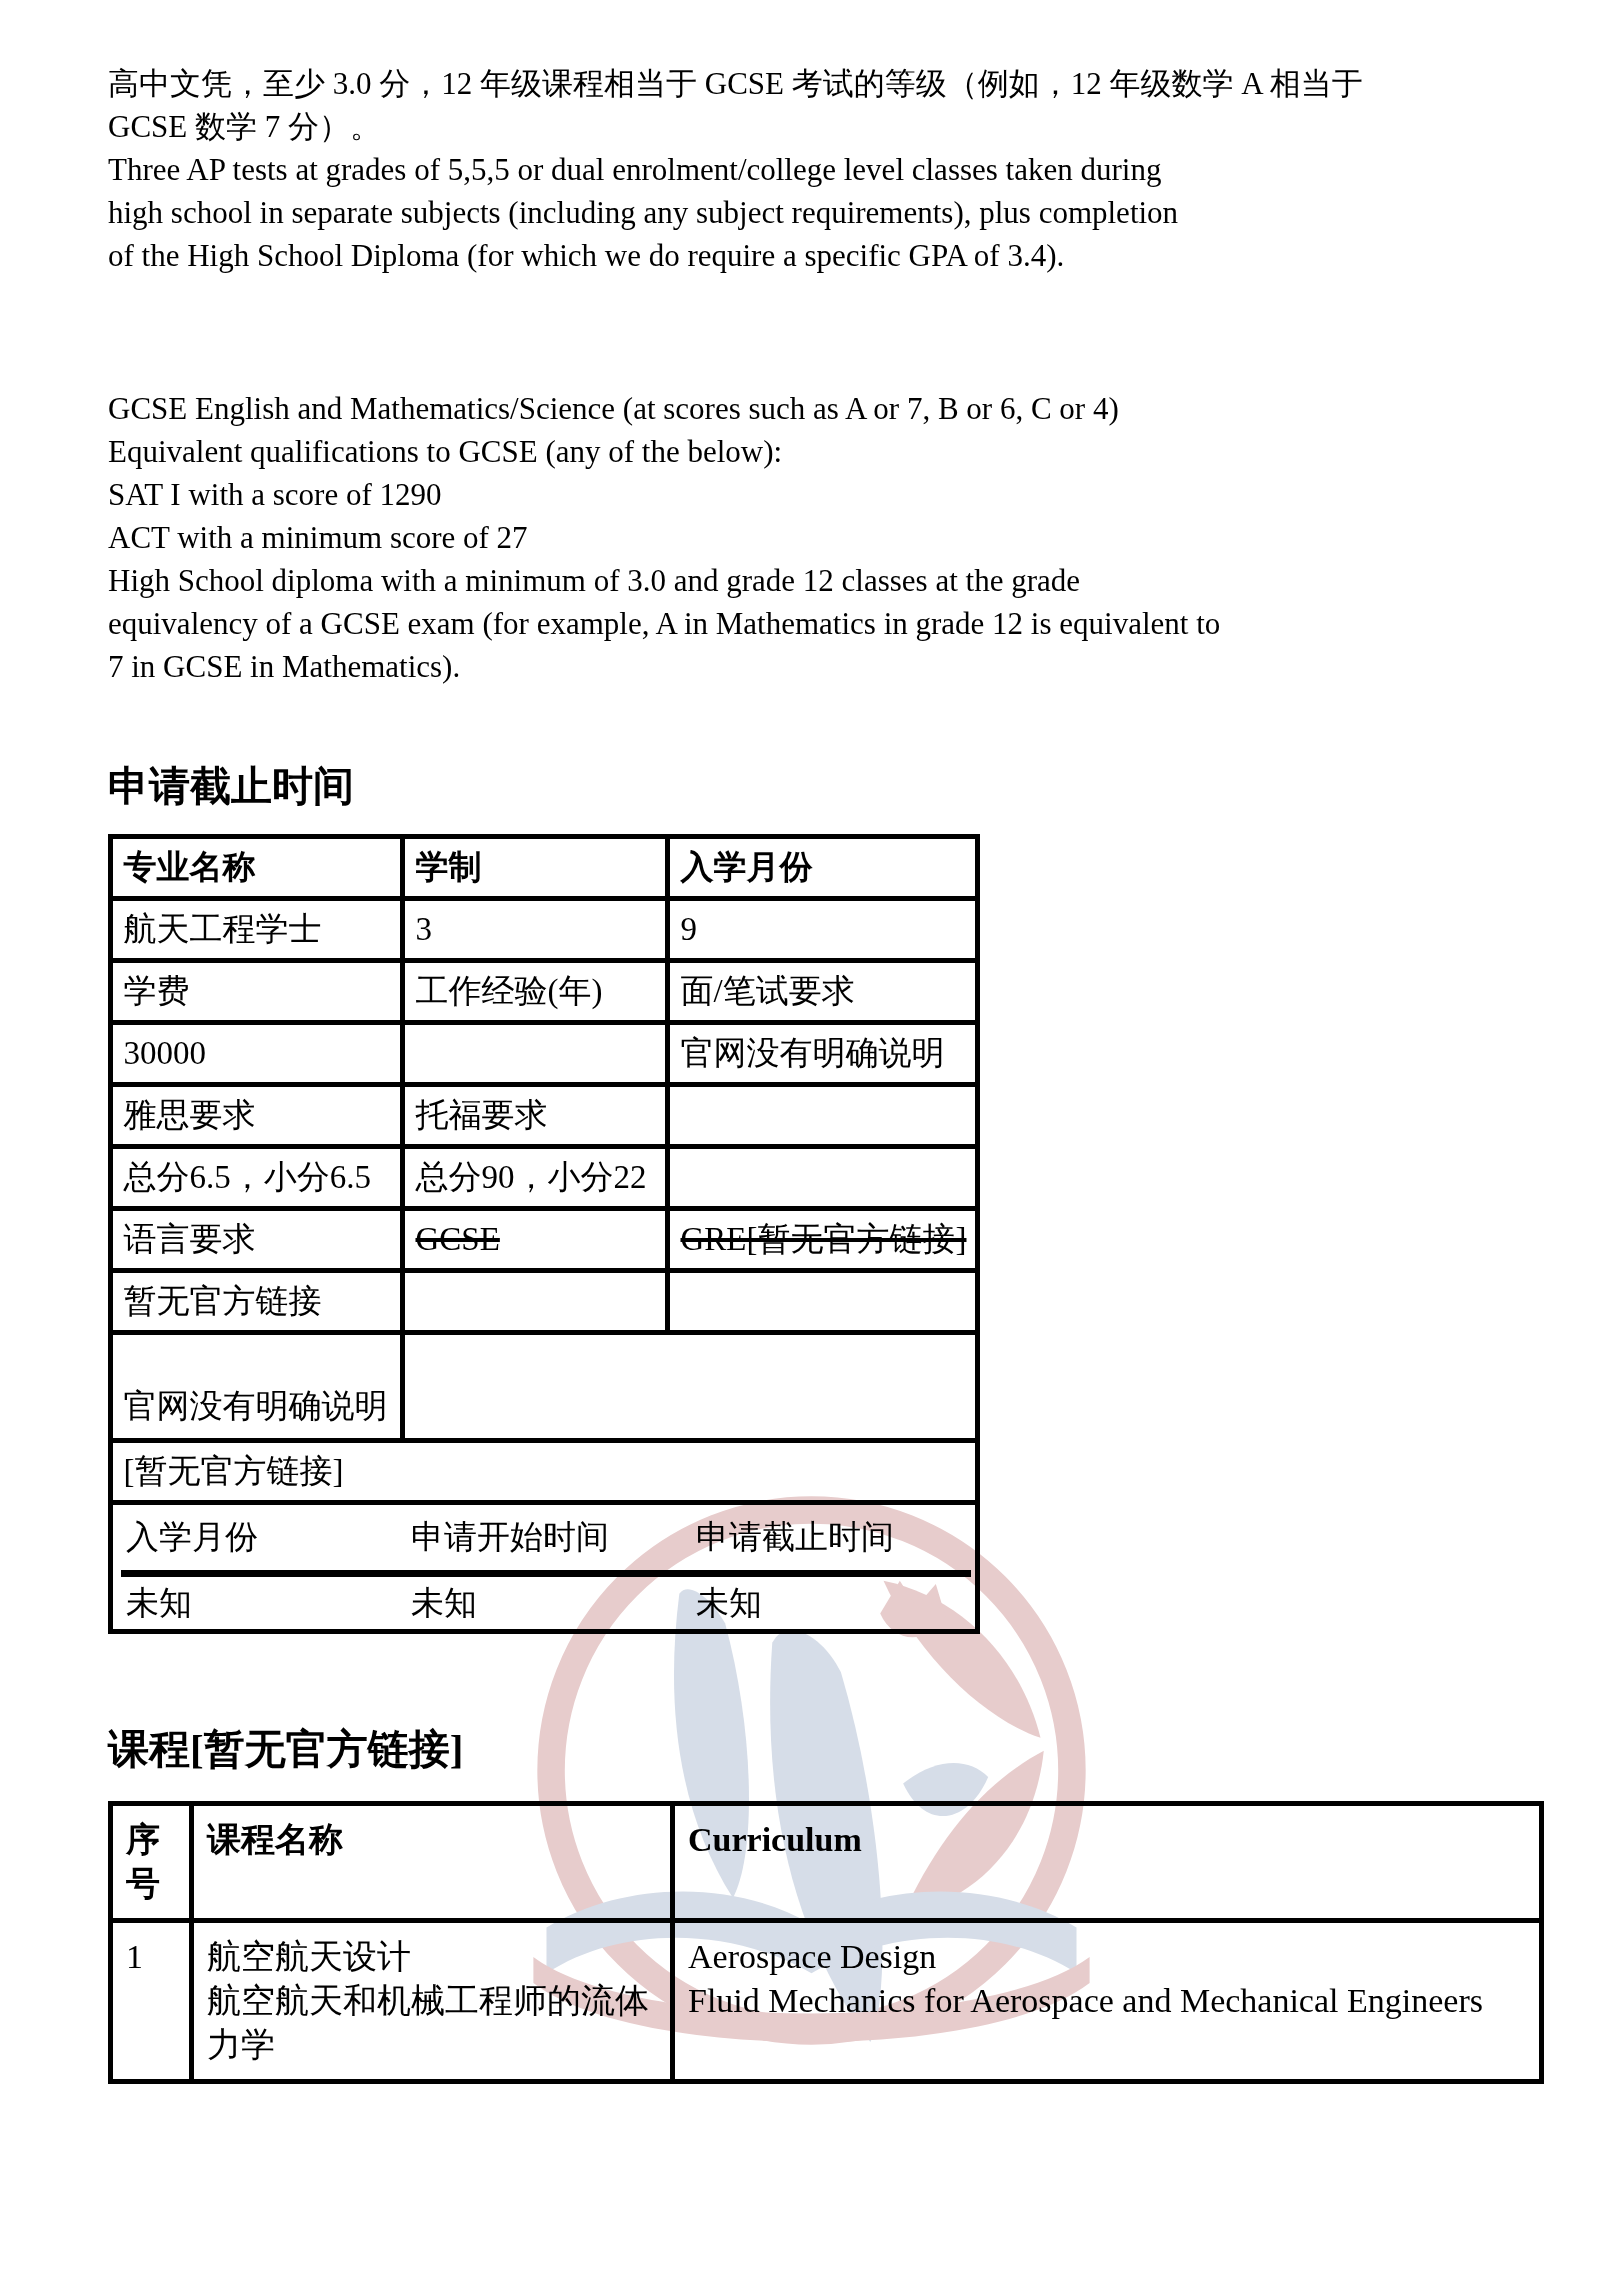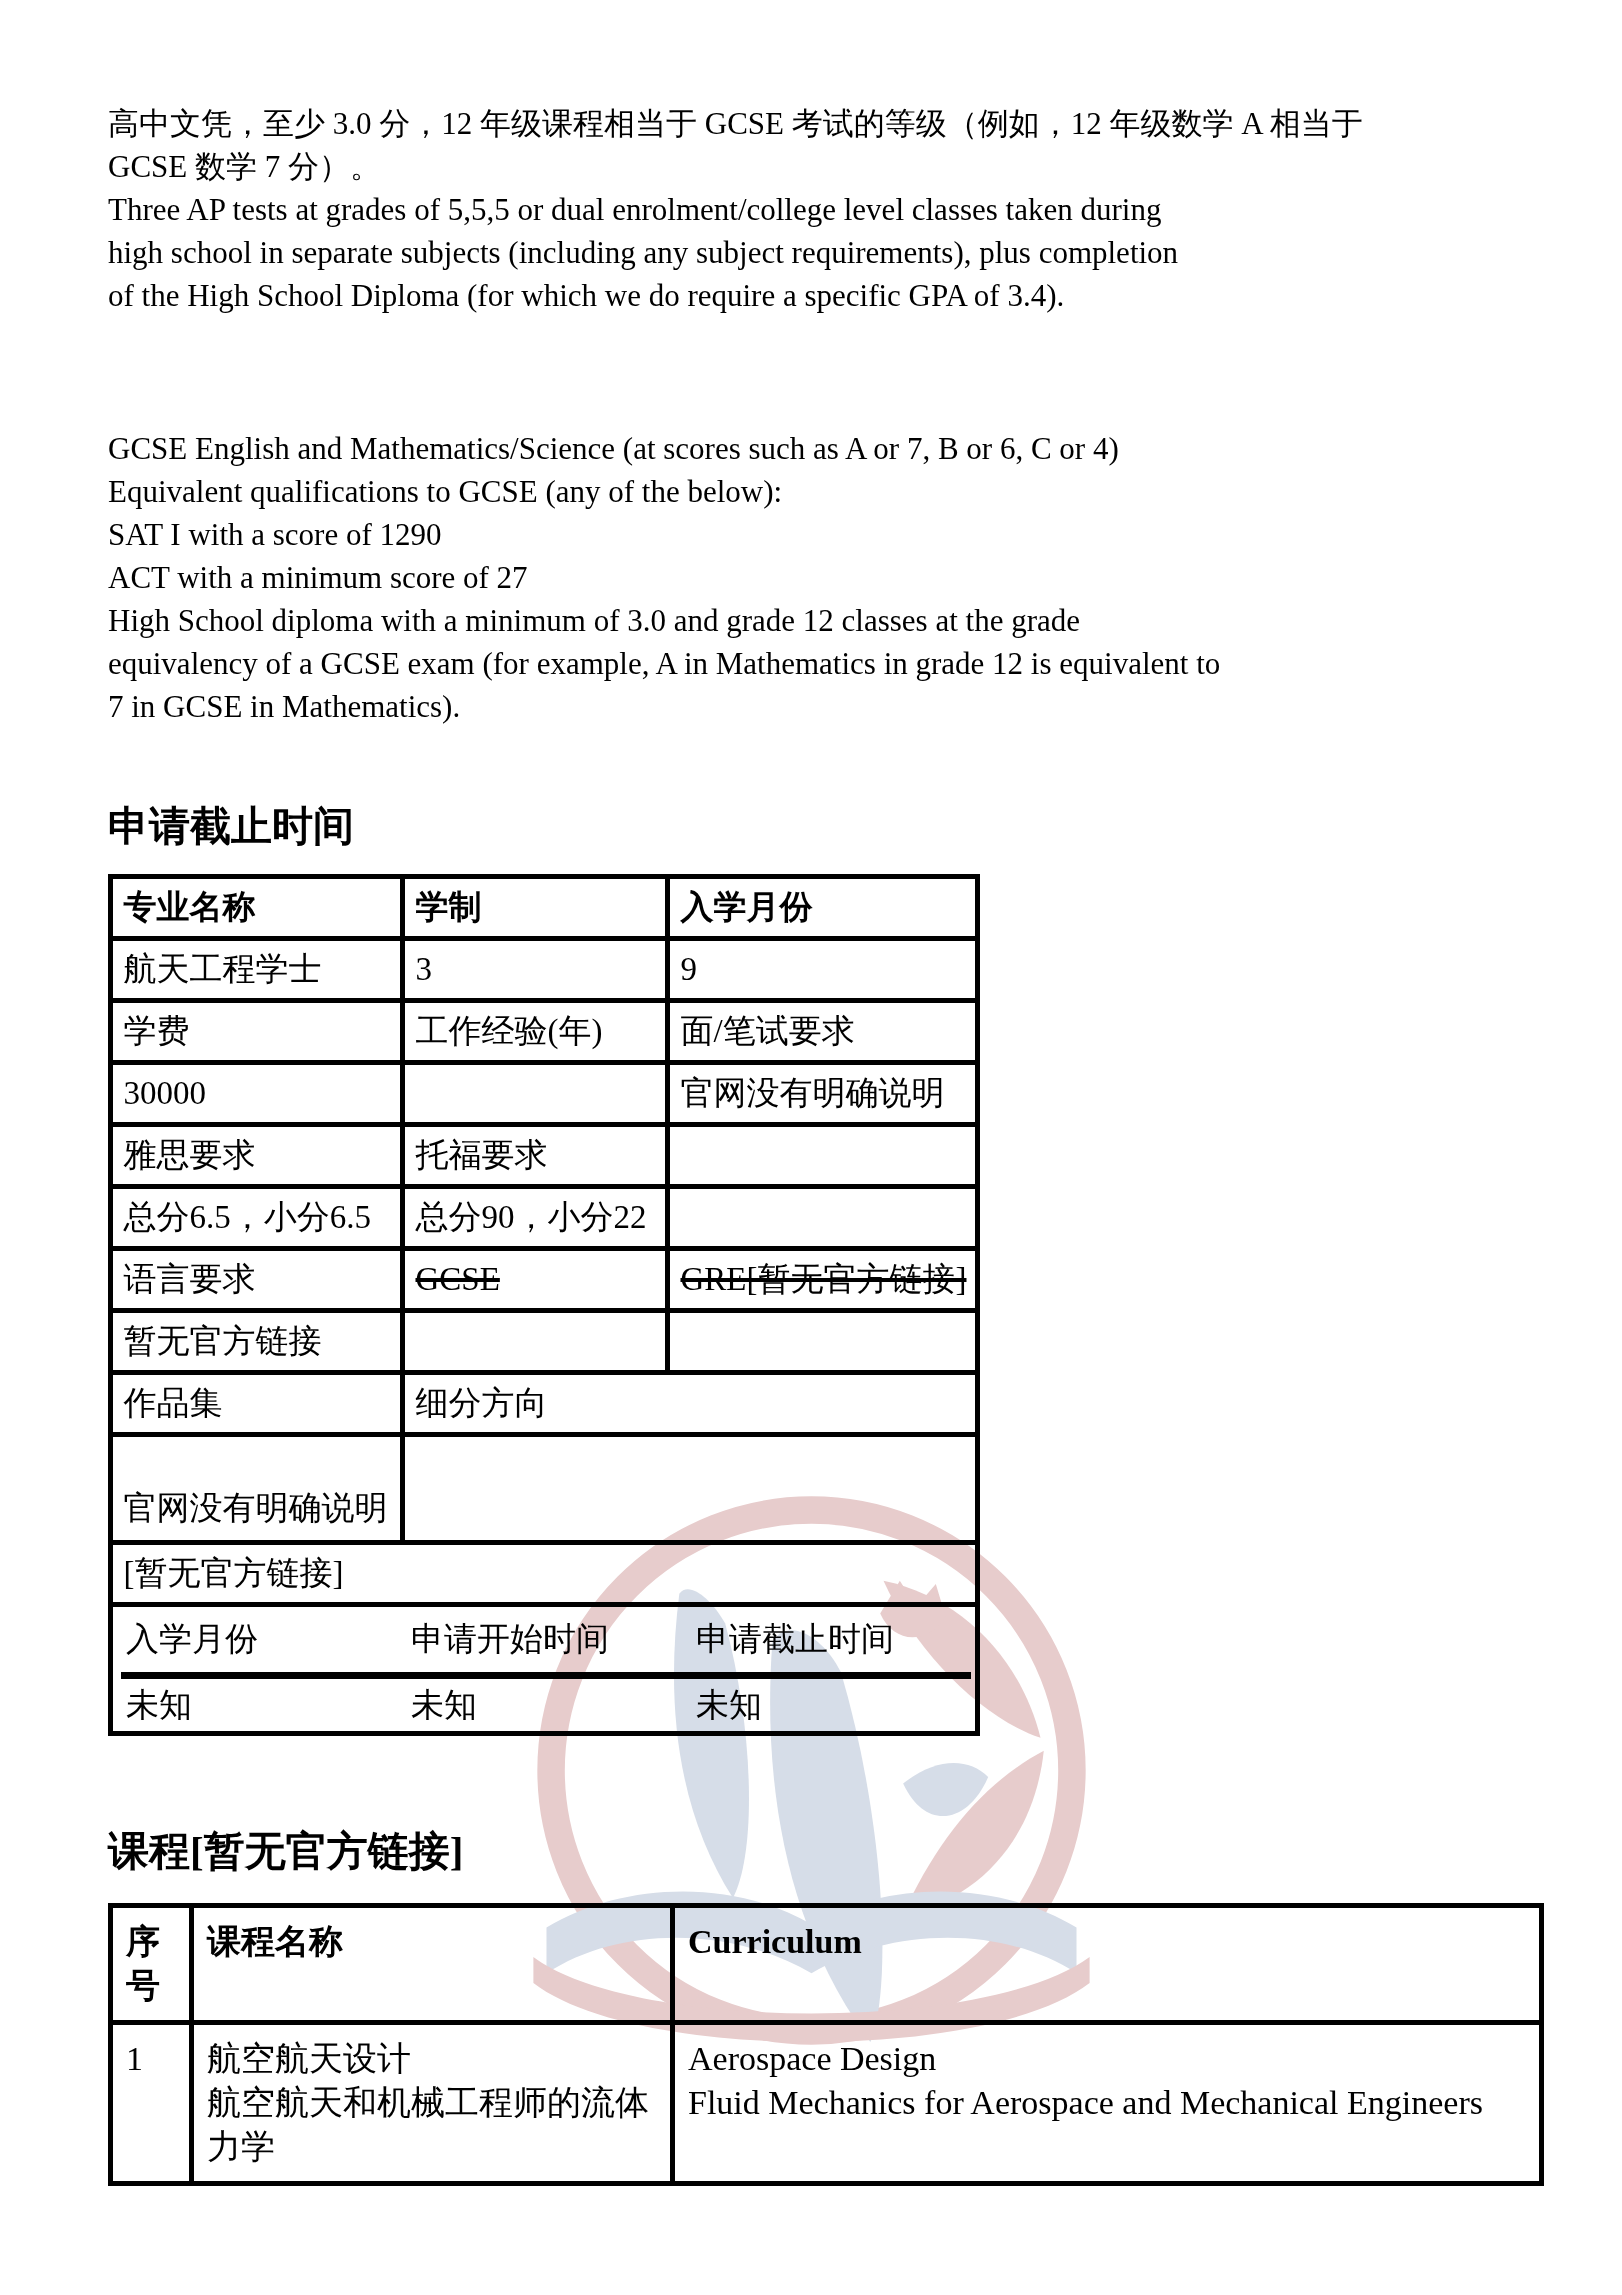--- a/index.html
+++ b/index.html
@@ -4,21 +4,21 @@
 <style>
   * { margin:0; padding:0; box-sizing:border-box; }
   html,body { background:#ffffff; }
   body {
     width:1623px; height:2295px;
     position:relative; overflow:hidden;
     font-family:"Liberation Serif","DejaVu Serif",serif;
     color:#000000;
   }
   .watermark { position:absolute; left:517px; top:1476px; z-index:0; }
-  .content { position:absolute; left:0; top:0; width:1623px; height:1856px; z-index:1; padding:102px 108px 0 108px; }
+  .content { position:absolute; left:0; top:0; width:1623px; height:1856px; z-index:1; padding:62px 108px 0 108px; }
 
   .para { font-size:31px; line-height:43px; }
   .para .line { white-space:nowrap; }
   .para2 { margin-top:110px; }
 
   .section-heading { font-size:41px; line-height:46px; font-weight:bold; white-space:nowrap; }
   .heading-major { margin-top:75px; }
   .heading-course { margin-top:92px; }
 
   table { border-collapse:collapse; table-layout:fixed; background:transparent; }
@@ -119,24 +119,20 @@
       <td>语言要求</td>
       <td class="strike">GCSE</td>
       <td class="strike">GRE[暂无官方链接]</td>
     </tr>
     <tr>
       <td>暂无官方链接</td>
       <td></td>
       <td></td>
     </tr>
     <tr>
-      <td>作品集</td>
-      <td colspan="2">细分方向</td>
-    </tr>
-    <tr>
       <td class="tall-bottom">官网没有明确说明</td>
       <td colspan="2"></td>
     </tr>
     <tr>
       <td colspan="3">[暂无官方链接]</td>
     </tr>
     <tr>
       <td colspan="3" class="nested-cell">
         <div class="inner-row">
           <div>入学月份</div>

